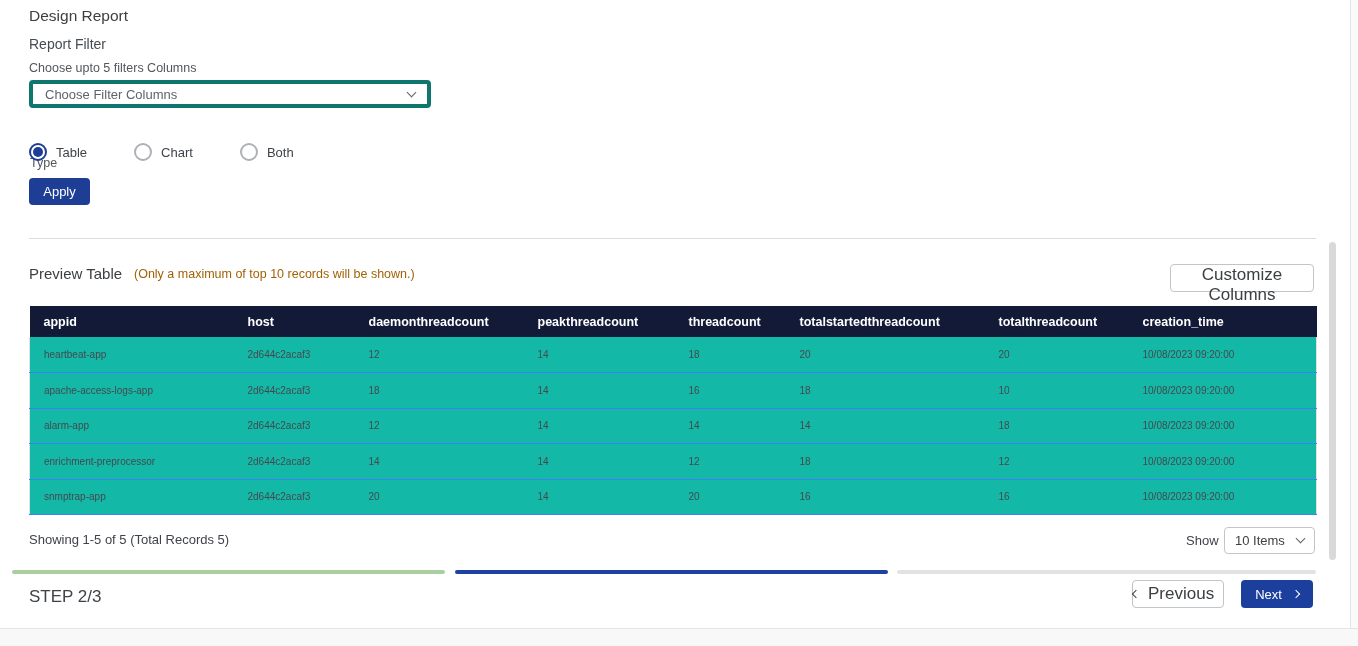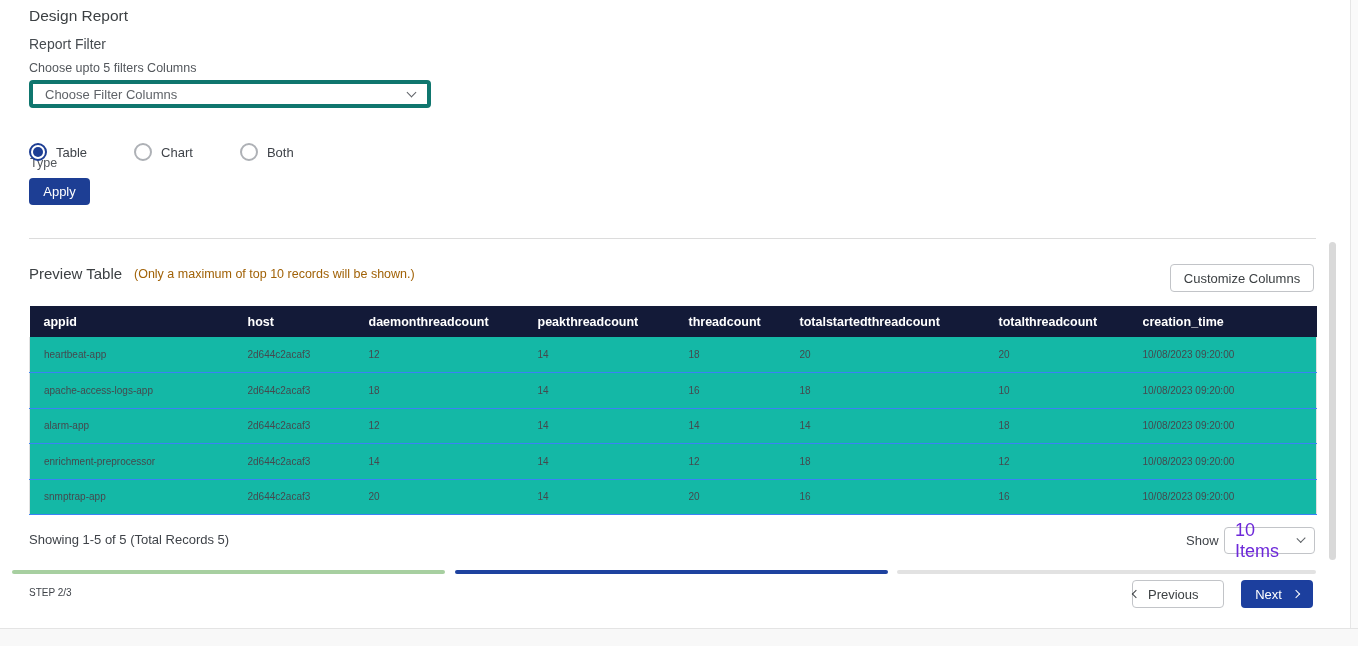--- a/index.html
+++ b/index.html
@@ -33,43 +33,43 @@
   .btn-primary { position:absolute; background:#1d3e94; color:#fff; border:none; border-radius:4px;
                  font-size:13px; font-family:inherit; cursor:pointer; }
   .apply-btn { left:29px; top:178px; width:61px; height:27px; font-weight:500; }
 
   .divider { position:absolute; left:29px; width:1287px; border-top:1px solid #dcdcdc; }
   .divider-top { top:238px; }
 
   .preview-heading { position:absolute; left:29px; top:265px; font-size:15px; color:#3c4043; }
   .preview-note { position:absolute; left:122px; top:267px; font-size:12.5px; color:#a16207;padding-left:12px; }
   .btn-outline { background:#fff; border:1px solid #c2c4c8; border-radius:4px; color:#3c4043;
-                 font-size:13px; font-family:inherit; cursor:pointer; }
+                 font-size:17px; font-family:inherit; cursor:pointer; }
   .customize-btn { position:absolute; left:1170px; top:264px; width:144px; height:28px; }
 
   table.preview { position:absolute; left:29px; top:306px; width:1287px; border-collapse:collapse; table-layout:fixed; }
   table.preview th { background:#131a38; color:#ffffff; font-size:12.5px; font-weight:600; text-align:left;
                      height:31px; padding:0 8px 0 14px; white-space:nowrap; overflow:hidden; }
   table.preview td { font-size:10px; color:#45494e; height:35.5px; padding:0 8px 0 14px;
                      border-bottom:1px solid #3b82f6; white-space:nowrap; overflow:hidden; background:#14b8a6; }
   table.preview tr td:first-child { border-left:1px solid #e1e1e1; }
   table.preview tr td:last-child { border-right:1px solid #e1e1e1; }
 
   .showing-text { position:absolute; left:29px; top:532px; font-size:13px; color:#3f4349; }
   .show-label { position:absolute; left:1186px; top:533px; font-size:13px; color:#3f4349; }
   .page-size-select { position:absolute; left:1224px; top:527px; width:91px; height:27px; border:1px solid #c2c4c8;
                       border-radius:4px; display:flex; align-items:center; justify-content:space-between;
                       padding:0 10px; cursor:pointer; background:#fff; }
-  .page-size-select .value { font-size:18px; color:#6d28d9; }
+  .page-size-select .value { font-size:13px; color:#404040; }
 
   .inner-scrollbar { position:absolute; left:1329px; top:242px; width:7px; height:318px; background:#d9d9d9; border-radius:4px; }
   .page-scrollbar { position:absolute; right:0; top:0; width:8px; height:646px; background:#fafafa; border-left:1px solid #e6e6e6; }
 
   .step-bar { position:absolute; top:570px; height:4px; border-radius:2px; }
-  .step-label { position:absolute; left:29px; top:587px; font-size:10px; color:#3f4349; }
+  .step-label { position:absolute; left:29px; top:587px; font-size:17px; color:#3f4349; }
 
   .prev-btn { position:absolute; left:1132px; top:580px; width:92px; height:28px;
               display:flex; align-items:center; gap:9px; }
   .prev-btn .chev { width:6px; height:6px; border-color:#3c4043; }
   .next-btn { left:1241px; top:580px; width:72px; height:28px; background:#1c3f9e;
               display:flex; align-items:center; justify-content:center; gap:11px; }
   .next-btn .chev { width:6px; height:6px; border-color:#fff; }
 
   .bottom-strip { position:absolute; left:0; top:628px; width:1358px; height:18px; background:#f8f8f8; border-top:1px solid #e4e4e4; }
 </style>

